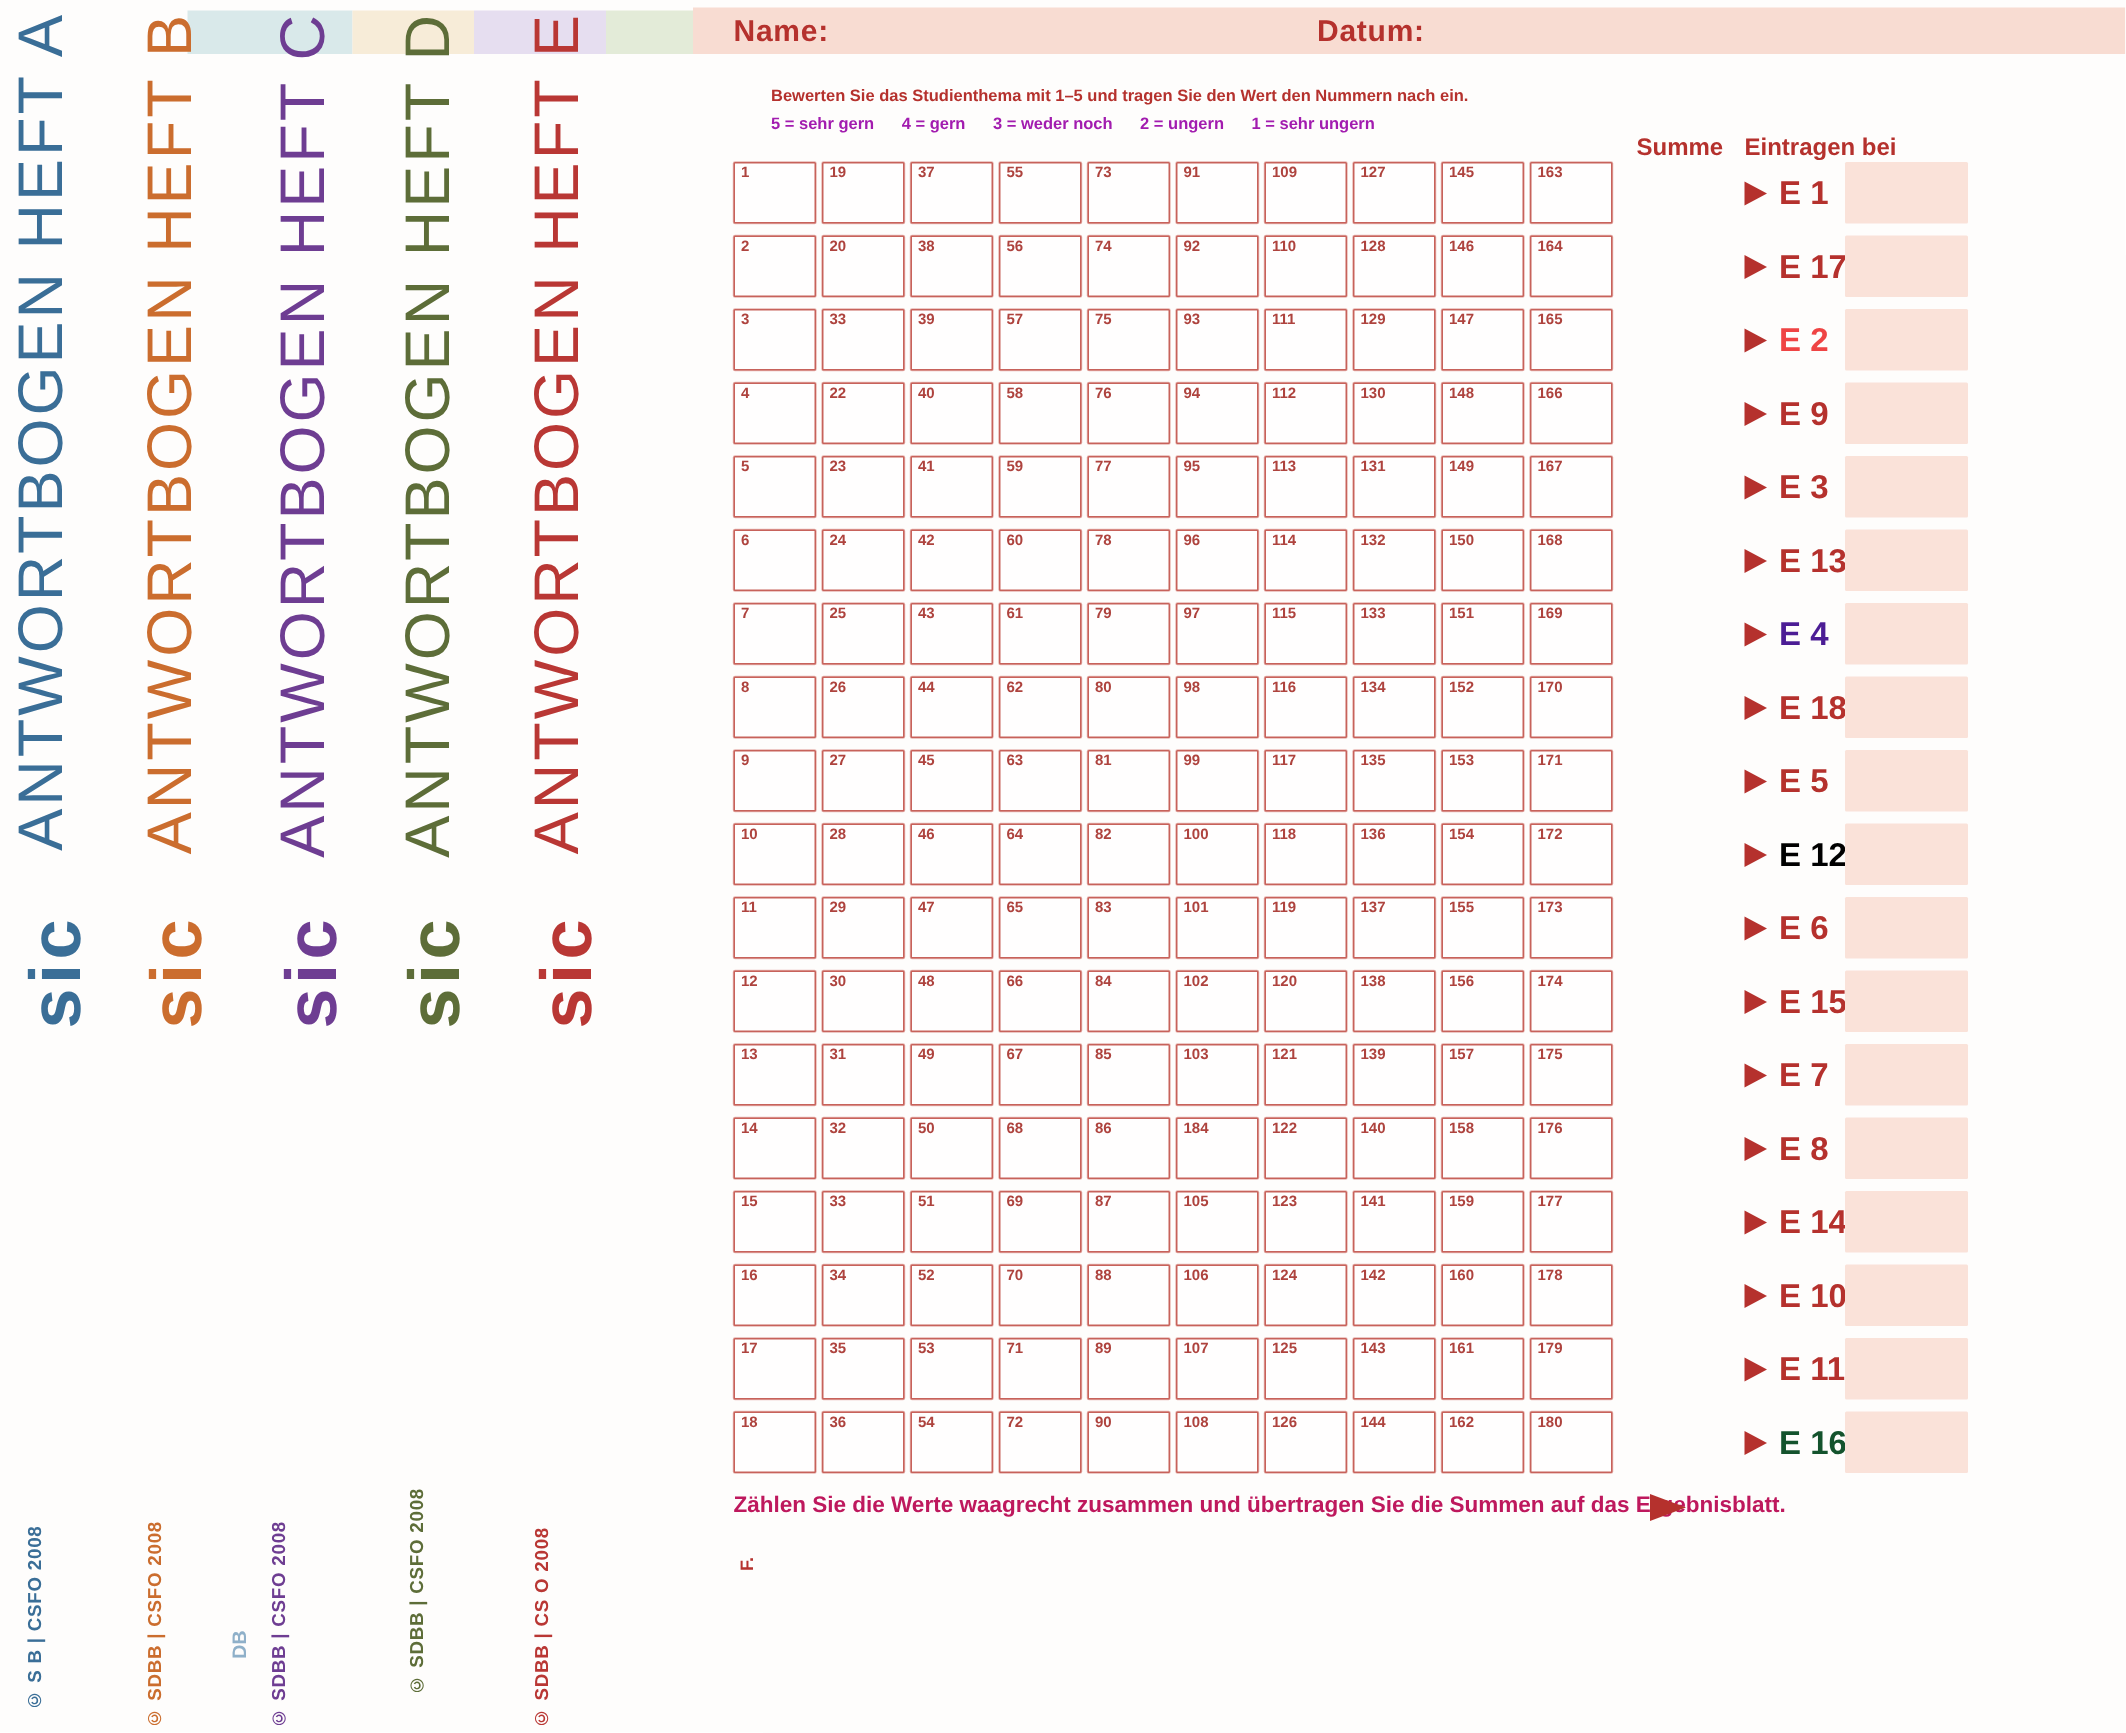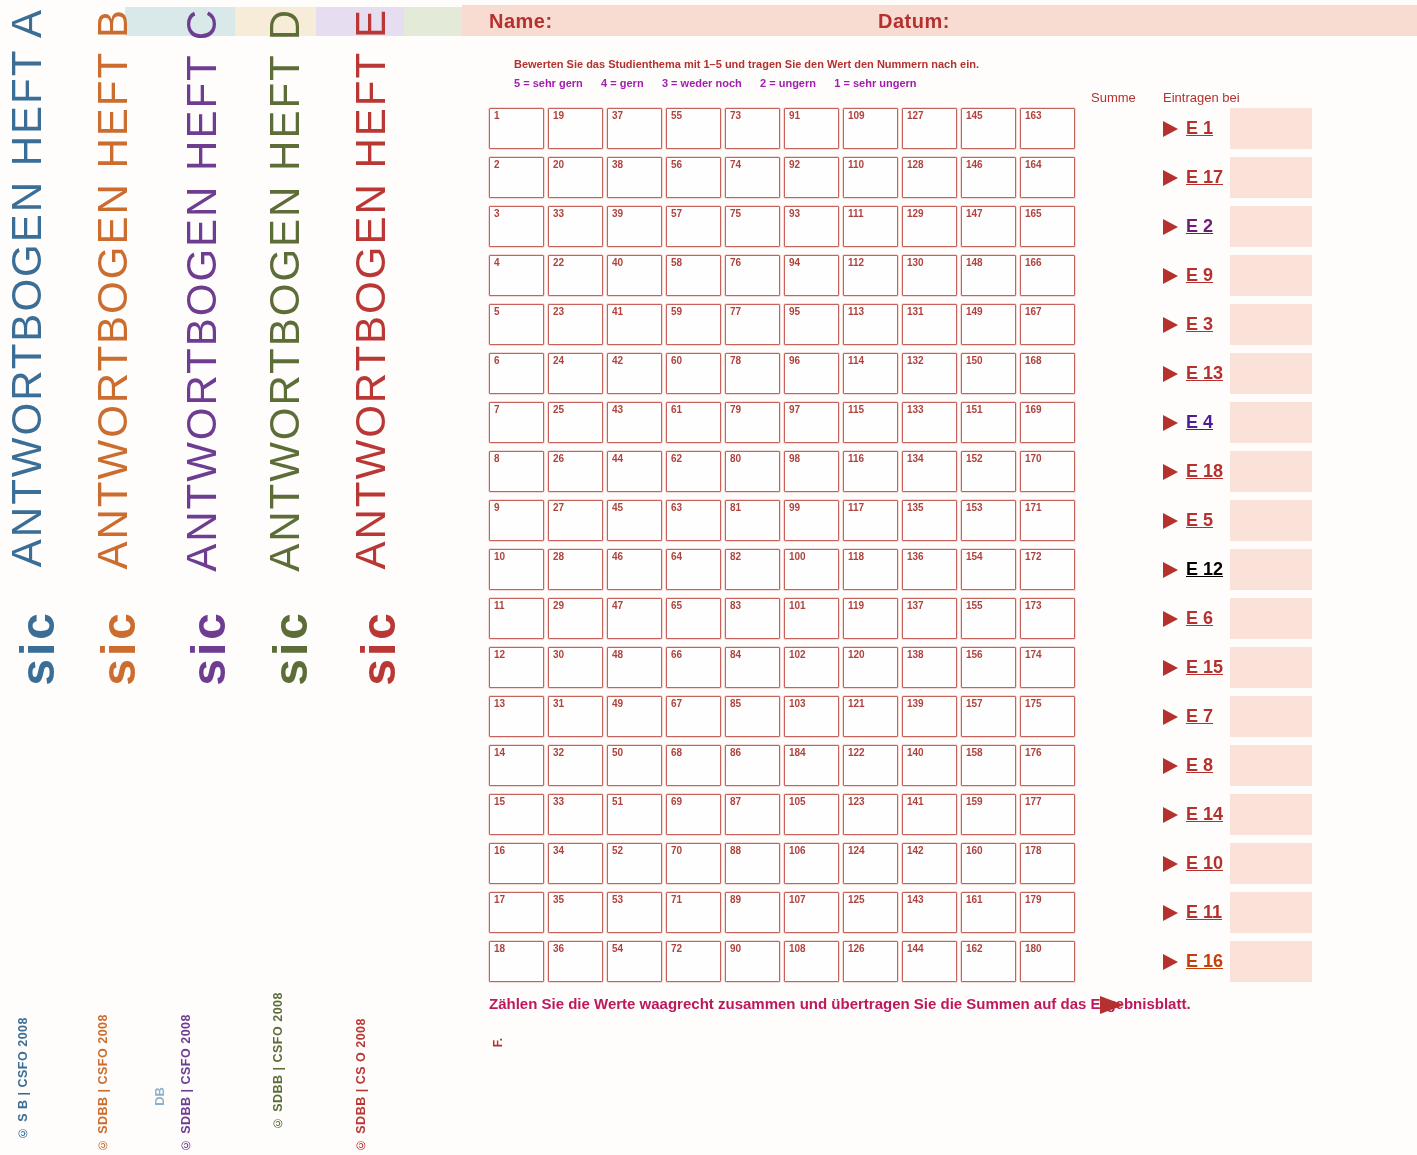--- a/index.html
+++ b/index.html
@@ -40,31 +40,31 @@
   .cell {
     border:1.5px solid #c7625b; border-radius:1px;
     background:#fffefe;
     box-shadow:0 0 0 0.5px #e8b7b2;
   }
   .cell .num {
     display:block; padding:2px 0 0 4px;
     font-size:10px; font-weight:bold; color:#ae433e; line-height:1;
   }
 
-  .col-head { position:absolute; top:90px; font-size:13px; font-weight:normal; }
+  .col-head { position:absolute; top:90px; font-size:16px; font-weight:bold; }
 
   .entries { position:absolute; left:1163px; top:108px; }
   .entry-row { display:flex; align-items:center; height:41px; margin-bottom:8px; }
   .entry-arrow {
     width:0; height:0;
     border-left:15px solid #b5312d;
     border-top:8px solid transparent;
     border-bottom:8px solid transparent;
   }
-  .entry-label { margin-left:8px; width:44px; font-size:18px; font-weight:bold; white-space:nowrap;text-decoration:underline; }
+  .entry-label { margin-left:8px; width:44px; font-size:22px; font-weight:bold; white-space:nowrap; }
   .entry-box { width:82px; height:41px; border-radius:1px; }
 
   .footer-line { position:absolute; left:489px; top:995px; font-size:15px; font-weight:bold; }
   .footer-arrow {
     position:absolute; left:1100px; top:996px;
     width:0; height:0;
     border-left:24px solid #b5312d;
     border-top:9px solid transparent;
     border-bottom:9px solid transparent;
   }
@@ -659,21 +659,21 @@
         <span class="entry-label" style="color: rgb(181, 49, 45);">E 1</span>
         <div class="entry-box" style="background: rgb(250, 226, 217);"></div>
       </div>
       <div class="entry-row">
         <span class="entry-arrow"></span>
         <span class="entry-label" style="color: rgb(181, 49, 45);">E 17</span>
         <div class="entry-box" style="background: rgb(250, 226, 217);"></div>
       </div>
       <div class="entry-row">
         <span class="entry-arrow"></span>
-        <span class="entry-label" style="color: #701a75;">E 2</span>
+        <span class="entry-label" style="color: #ef4444;">E 2</span>
         <div class="entry-box" style="background: rgb(250, 226, 217);"></div>
       </div>
       <div class="entry-row">
         <span class="entry-arrow"></span>
         <span class="entry-label" style="color: rgb(181, 49, 45);">E 9</span>
         <div class="entry-box" style="background: rgb(250, 226, 217);"></div>
       </div>
       <div class="entry-row">
         <span class="entry-arrow"></span>
         <span class="entry-label" style="color: rgb(181, 49, 45);">E 3</span>
@@ -734,21 +734,21 @@
         <span class="entry-label" style="color: rgb(181, 49, 45);">E 10</span>
         <div class="entry-box" style="background: rgb(250, 226, 217);"></div>
       </div>
       <div class="entry-row">
         <span class="entry-arrow"></span>
         <span class="entry-label" style="color: rgb(181, 49, 45);">E 11</span>
         <div class="entry-box" style="background: rgb(250, 226, 217);"></div>
       </div>
       <div class="entry-row">
         <span class="entry-arrow"></span>
-        <span class="entry-label" style="color: #c2410c;">E 16</span>
+        <span class="entry-label" style="color: #14532d;">E 16</span>
         <div class="entry-box" style="background: rgb(250, 226, 217);"></div>
       </div>
     </div>
 
   <div class="footer-line" style="color: #be185d;">Zählen Sie die Werte waagrecht zusammen und übertragen Sie die Summen auf das Ergebnisblatt.</div>
   <div class="footer-arrow"></div>
   <div class="vtext page-mark" style="left: 492px; top: 1038px; color: rgb(181, 49, 45);">F.</div>
 
 </div>
 

